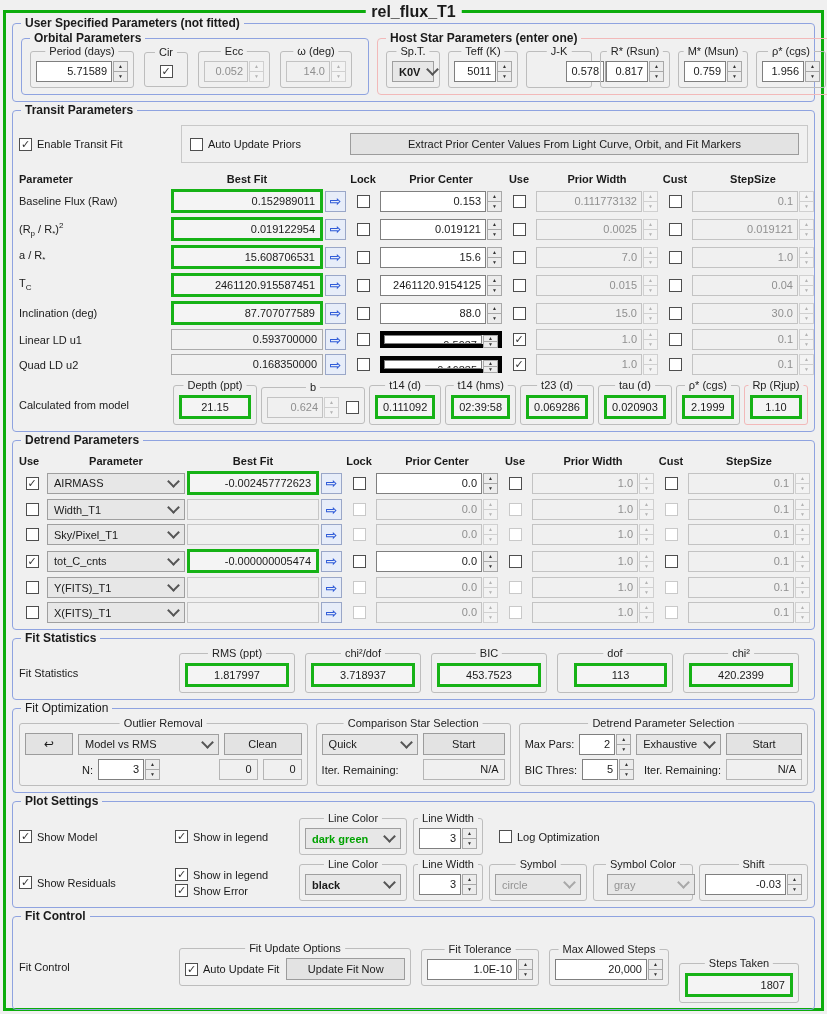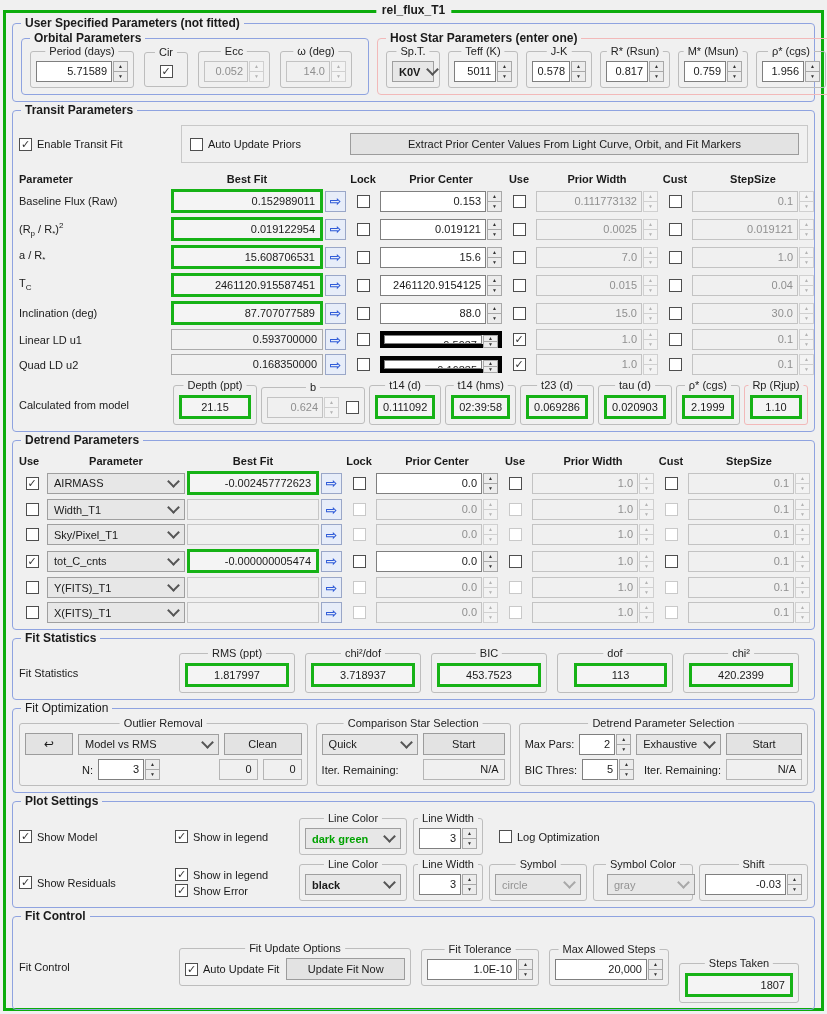--- a/index.html
+++ b/index.html
@@ -1,18 +1,18 @@
 <!DOCTYPE html>
 <html><head>
 <meta charset="utf-8">
 <style>
   html,body{margin:0;padding:0;}
   body{width:827px;height:1014px;background:#f0f0f0;font-family:"Liberation Sans","DejaVu Sans",sans-serif;font-size:11px;color:#1a1a1a;overflow:hidden;position:relative;}
   .window{position:absolute;left:3px;top:10px;right:3px;bottom:3px;border:3px solid #0cac0c;}
-  .wtitle{position:absolute;top:-10px;left:50%;transform:translateX(-50%);background:#f0f0f0;padding:0 6px;font-weight:bold;font-size:12px;white-space:nowrap;}
+  .wtitle{position:absolute;top:-10px;left:50%;transform:translateX(-50%);background:#f0f0f0;padding:0 6px;font-weight:bold;font-size:16px;white-space:nowrap;}
   .group{position:relative;border:1px solid #8fa3e0;border-radius:4px;margin:8px 6px 0 6px;padding:12px 6px 6px 6px;}
   .group.pinkb{border-color:#f2b9b9;}
   .gtitle{position:absolute;top:-8px;left:8px;background:#f0f0f0;padding:0 4px;font-weight:bold;font-size:12px;white-space:nowrap;}
   .gtitle.normal{font-weight:normal;}
   .fs{position:relative;border:1px solid #bdbdbd;border-radius:3px;padding:9px 5px 5px 5px;box-sizing:border-box;}
   .ft{position:absolute;top:-7px;left:50%;transform:translateX(-50%);background:#f0f0f0;padding:0 4px;font-size:11px;color:#222;white-space:nowrap;}
   .row{display:flex;align-items:center;}
   .spinner{display:inline-flex;height:21px;box-sizing:border-box;align-items:stretch;}
   .spinner .sval{flex:1;min-width:0;background:#fff;border:1px solid #7f7f7f;padding:0 4px;text-align:right;line-height:19px;box-sizing:border-box;white-space:nowrap;overflow:hidden;}
   .spinner .sbtn{width:15px;display:flex;flex-direction:column;margin-left:1px;}
@@ -120,21 +120,21 @@
             <span class="spinner" style="width:100%;">
                 <span class="sval">5011</span>
                 <span class="sbtn">
                   <span class="sarrow up">▲</span>
                   <span class="sarrow dn">▼</span>
                 </span>
               </span>
           </div>
           <div class="fs" style="width:66px;">
             <span class="ft">J-K</span>
-            <span class="spinner" style="width:100%;">
+            <span class="spinner" style="width:100%;margin-left:34px;">
                 <span class="sval">0.578</span>
                 <span class="sbtn">
                   <span class="sarrow up">▲</span>
                   <span class="sarrow dn">▼</span>
                 </span>
               </span>
           </div>
           <div class="fs" style="width:70px;">
             <span class="ft">R* (Rsun)</span>
             <span class="spinner" style="width:100%;">

